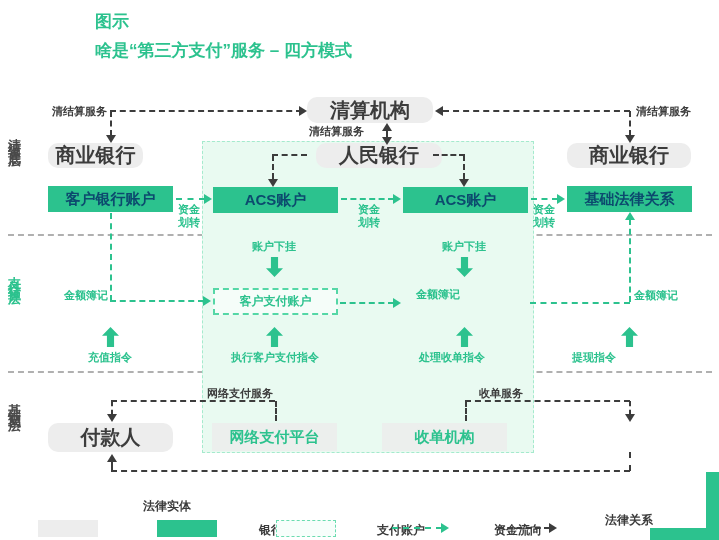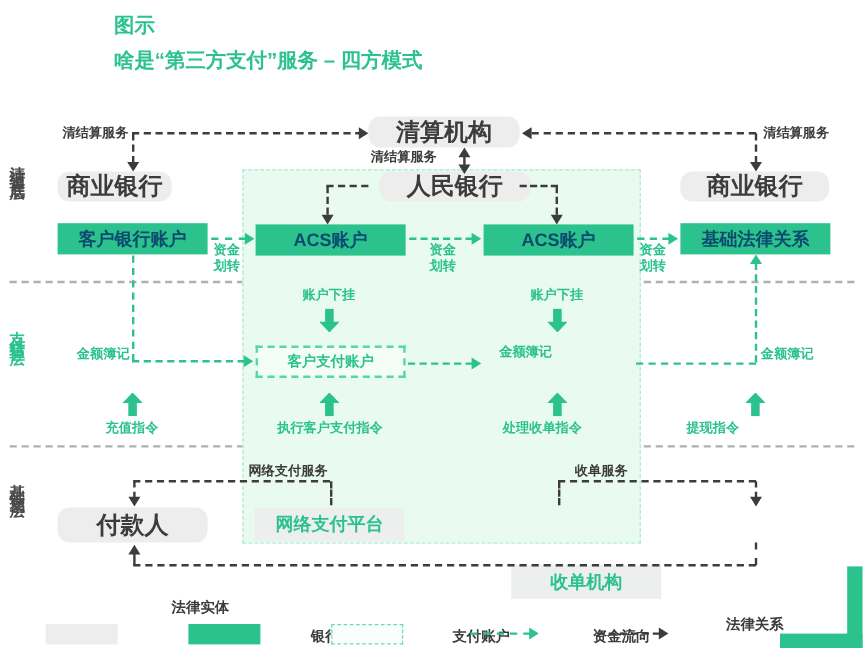--- a/index.html
+++ b/index.html
@@ -164,21 +164,21 @@
   <div class="lbl green" style="left:88px;top:351px;">充值指令</div>
   <div class="fat up" style="left:266px;top:327px;"></div>
   <div class="lbl green" style="left:231px;top:351px;">执行客户支付指令</div>
   <div class="fat up" style="left:456px;top:327px;"></div>
   <div class="lbl green" style="left:419px;top:351px;">处理收单指令</div>
   <div class="fat up" style="left:621px;top:327px;"></div>
   <div class="lbl green" style="left:572px;top:351px;">提现指令</div>
 
   <div class="node gray" style="left:48px;top:423px;width:125px;height:29px;">付款人</div>
   <div class="node grayOnPanel" style="left:212px;top:423px;width:125px;height:28px;">网络支付平台</div>
-  <div class="node grayOnPanel" style="left:426px;top:423px;width:125px;height:28px;margin-top:48px;">收单机构</div>
+  <div class="node grayOnPanel" style="left:382px;top:423px;width:125px;height:28px;">收单机构</div>
 
   <div class="lbl" style="left:207px;top:387px;">网络支付服务</div>
   <div class="dl" style="left:111px;top:400px;width:164px;"></div>
   <div class="dv" style="left:275px;top:401px;height:20px;"></div>
   <div class="dv" style="left:111px;top:401px;height:14px;"></div>
   <div class="ah d" style="left:107px;top:414px;"></div>
 
   <div class="lbl" style="left:479px;top:387px;">收单服务</div>
   <div class="dl" style="left:465px;top:400px;width:165px;"></div>
   <div class="dv" style="left:465px;top:401px;height:20px;"></div>

